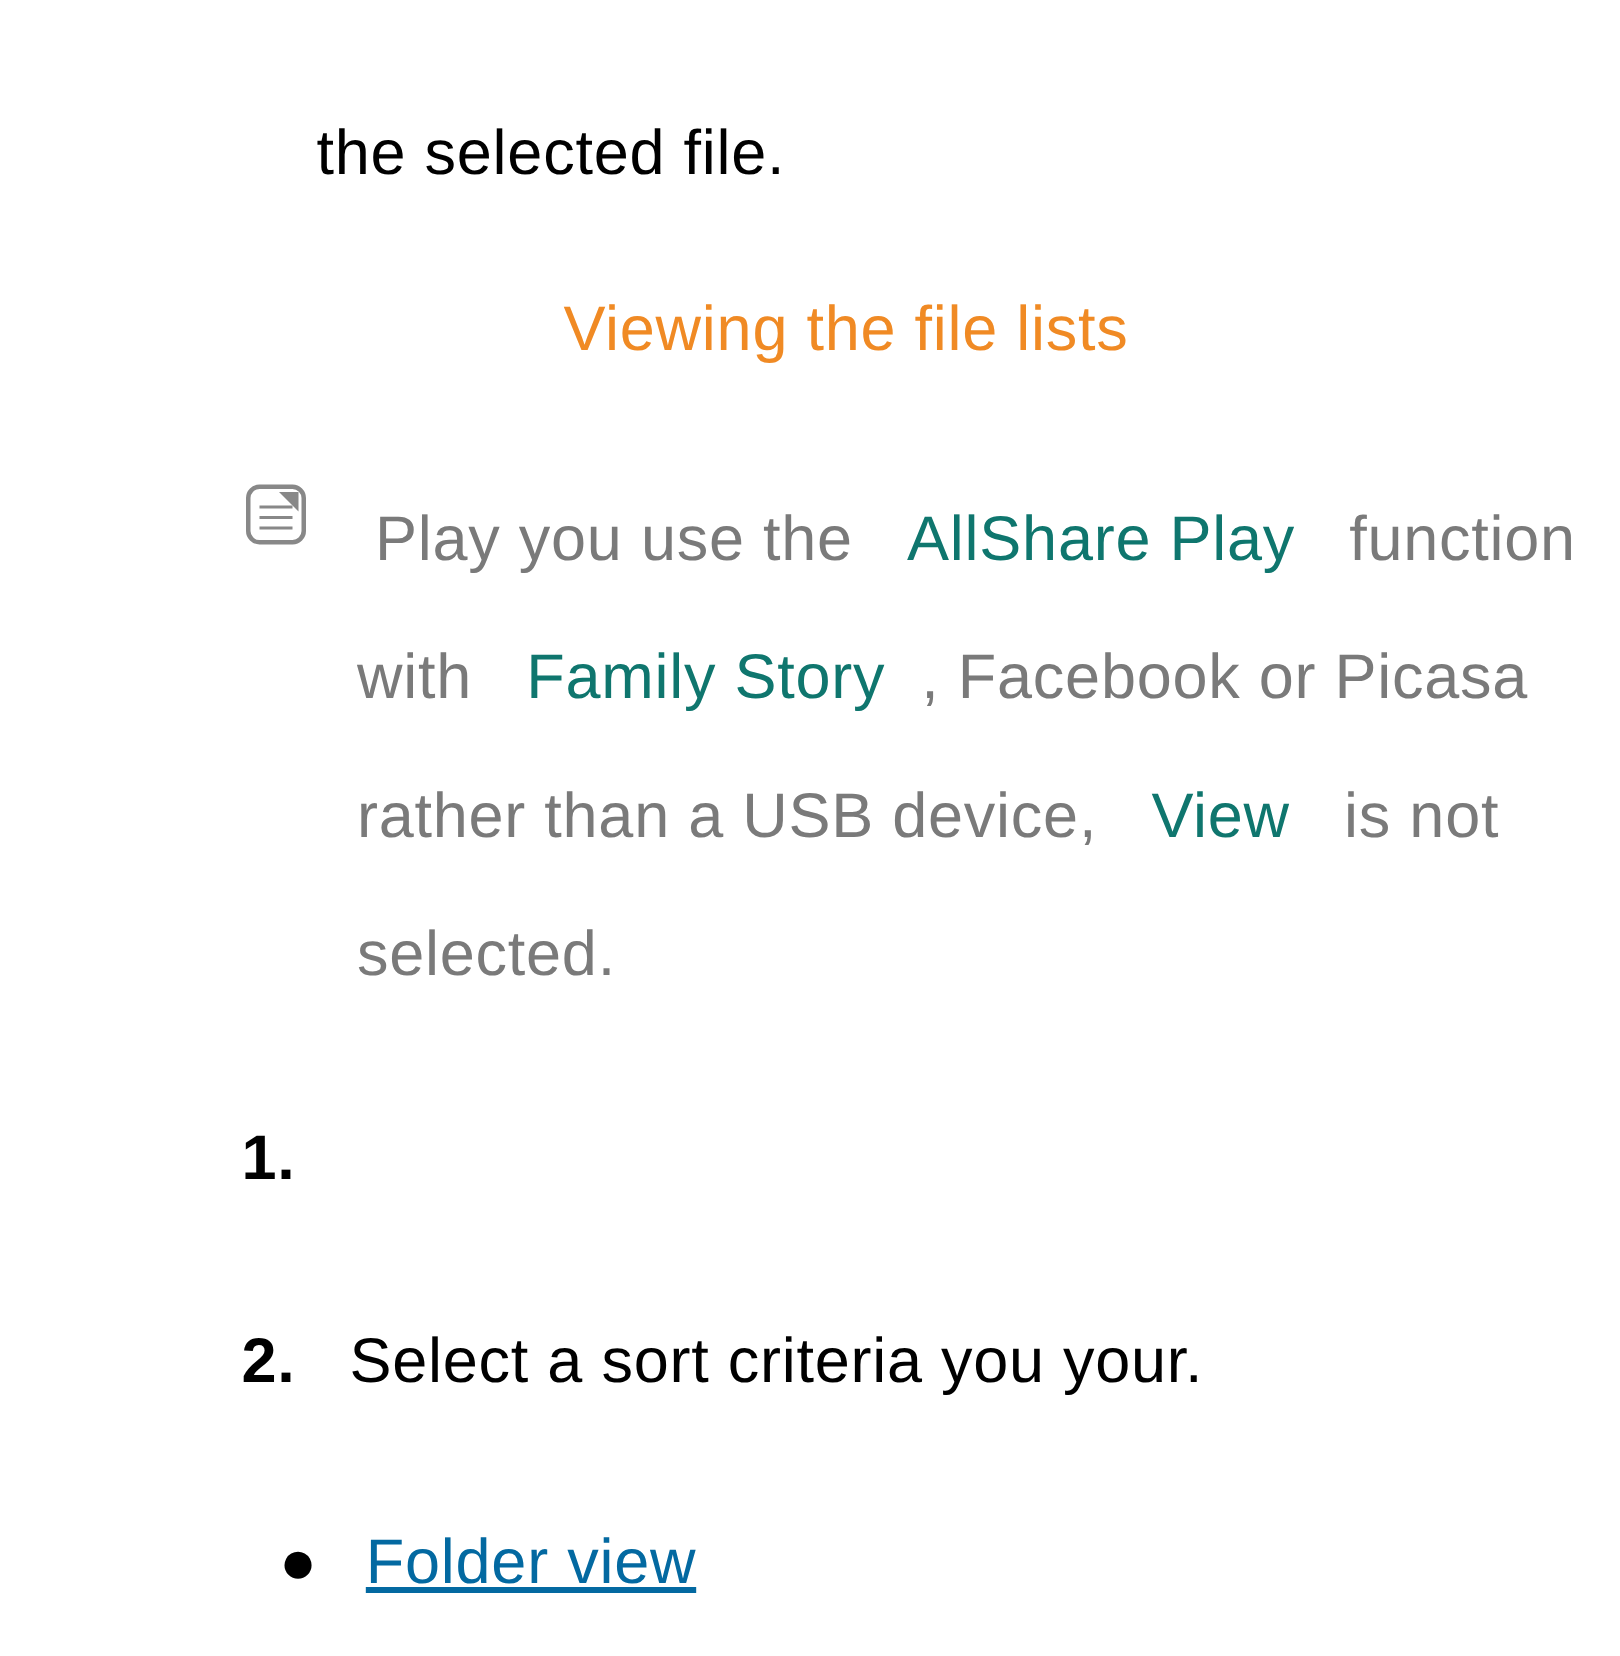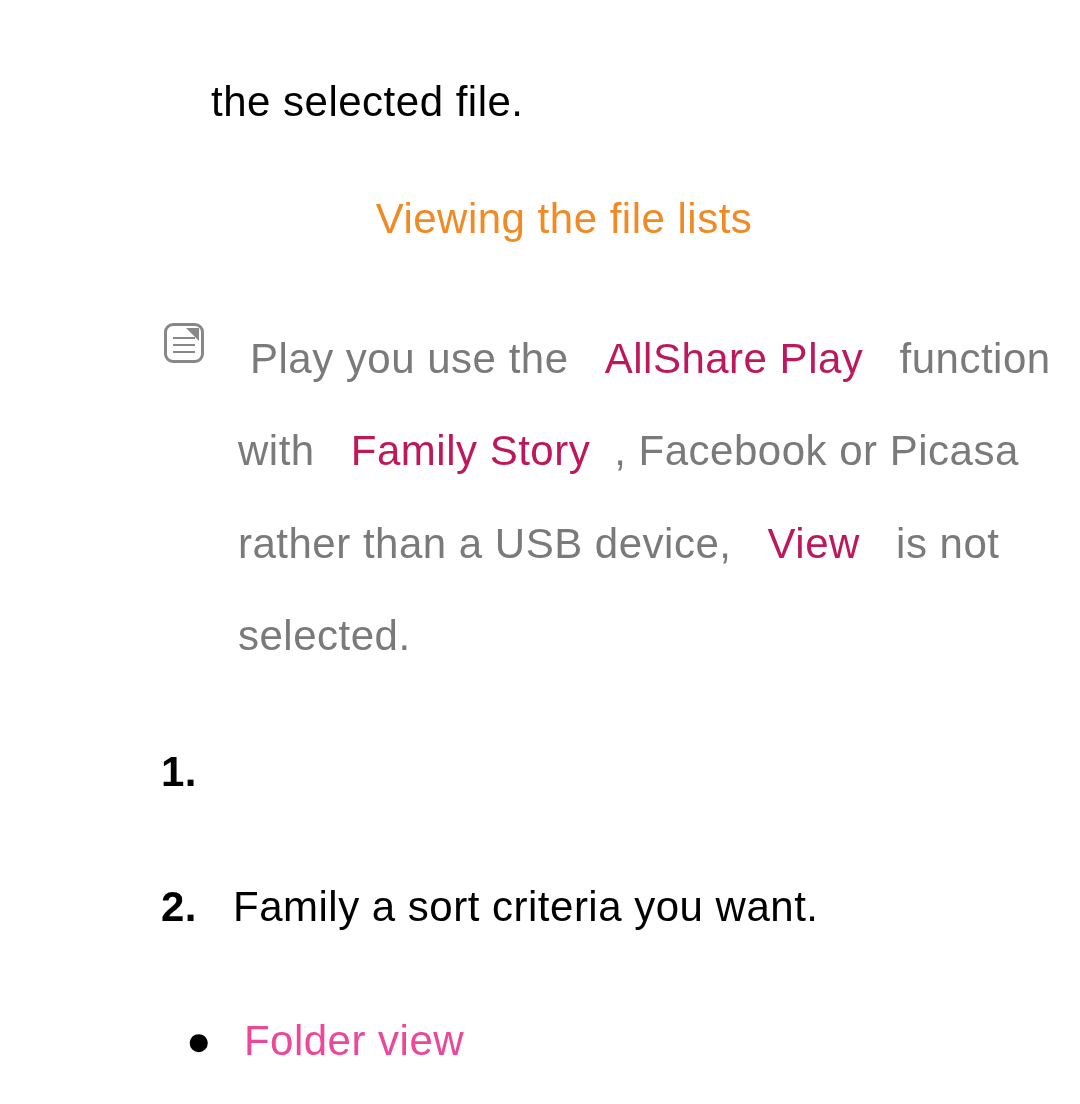--- a/index.html
+++ b/index.html
@@ -63,21 +63,21 @@
       right: 6px;
       height: 2px;
       background: #888;
       box-shadow: 0 7px 0 #888, 0 14px 0 #888;
     }
     .note-text {
       color: #7a7a7a;
       flex: 1;
     }
     .hl {
-      color: #be185d;
+      color: #0f766e;
     }
     .step-row {
       display: flex;
       align-items: flex-start;
       margin-bottom: 18px;
     }
     .step-num {
       font-weight: bold;
       flex-shrink: 0;
       display: inline-block;
@@ -106,21 +106,22 @@
       align-items: flex-start;
       margin-top: 15px;
     }
     .bullet-dot {
       flex-shrink: 0;
       margin-left: 130px;
       margin-right: 20px;
       font-size: 42px;
     }
     .bullet-text {
-      color: #ec4899;
+      color: #0369a1;
+      text-decoration: underline;
     }
   </style>
 </head>
 <body>
 
 <div class="indent-1">the selected file.</div>
 
 <div class="heading">Viewing the file lists</div>
 
 <div class="note-row">
@@ -129,19 +130,19 @@
     <span>Play you use the </span><span class="hl">AllShare Play</span><span> function with </span><span class="hl">Family Story</span><span>, Facebook or Picasa rather than a USB device, </span><span class="hl">View</span><span> is not selected.</span>
   </div>
 </div>
 
 <div class="step-row">
   <span class="step-num">1.</span>
 </div>
 
 <div class="step-row">
   <span class="step-num">2.</span>
-  <div class="step-text">Family a sort criteria you want.</div>
+  <div class="step-text">Select a sort criteria you your.</div>
 </div>
 
 <div class="bullet-row">
   <span class="bullet-dot">●</span>
   <span class="bullet-text">Folder view</span>
 </div>
 
 </body></html>

